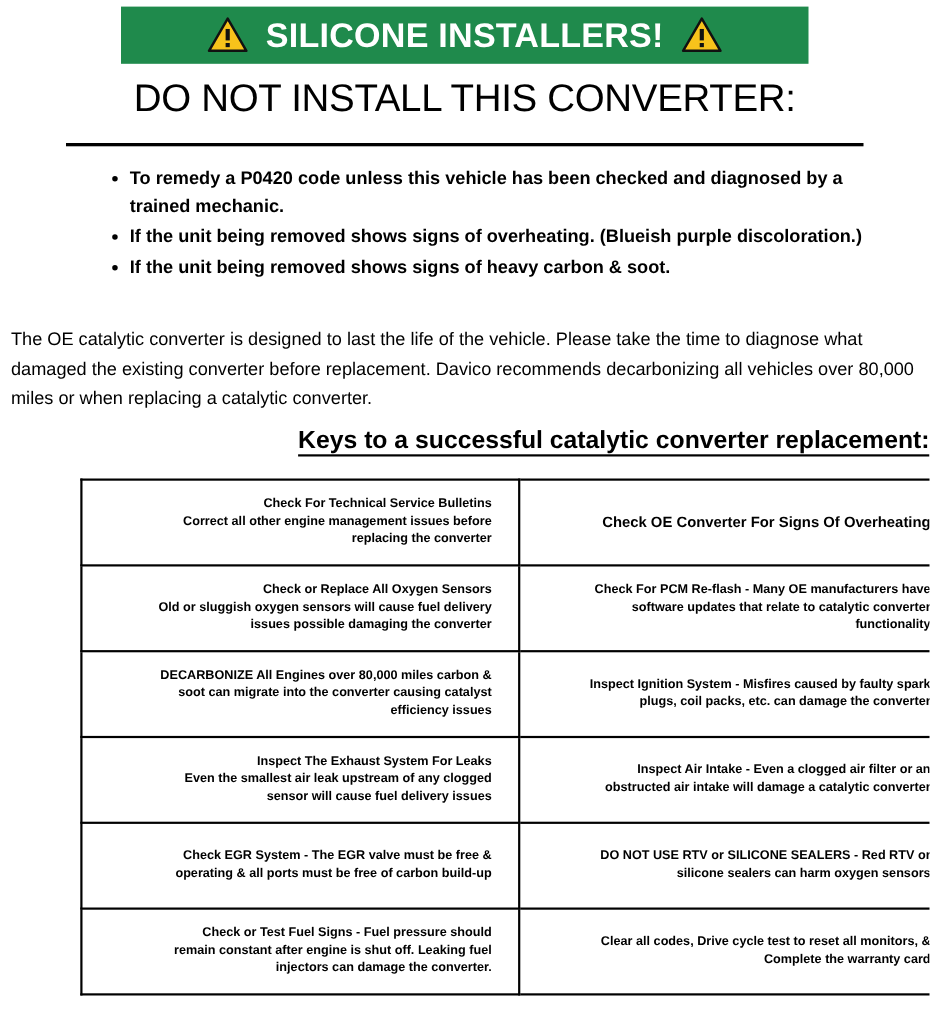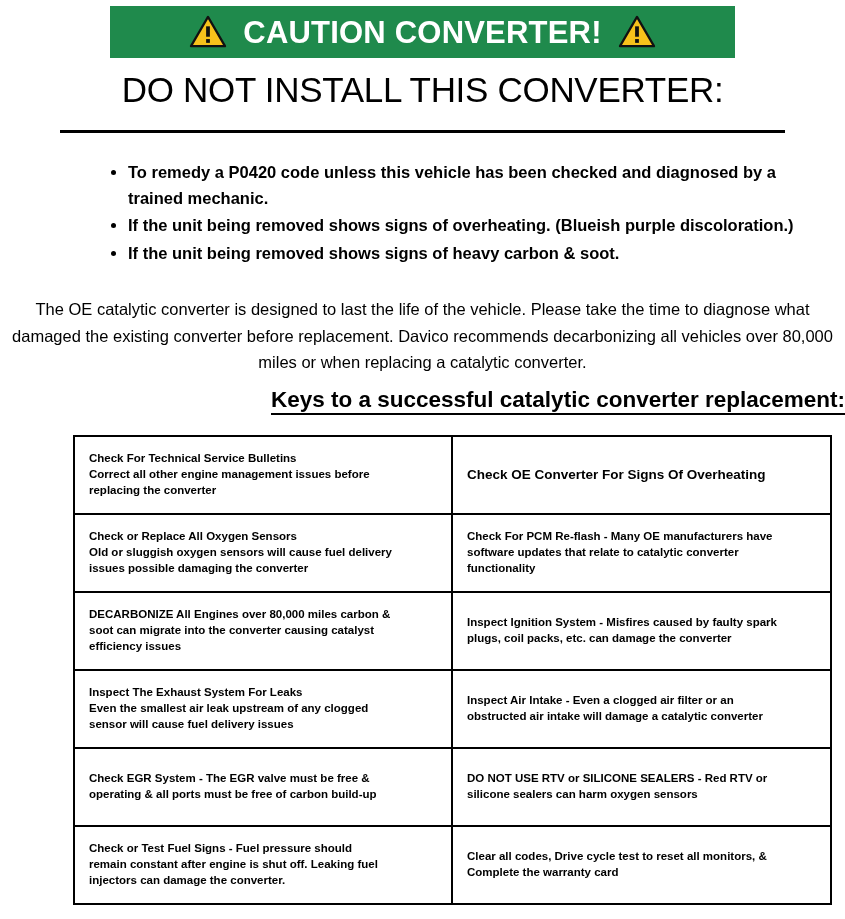--- a/index.html
+++ b/index.html
@@ -69,37 +69,37 @@
     height: 3px;
     background: #000000;
   }
 
   
   .bullets {
     position: absolute;
     left: 92px;
     top: 150px;
     width: 680px;
-    margin: 10px;
+    margin: 0;
     padding-left: 26px;
     font-size: 16.5px;
     font-weight: bold;
     line-height: 1.55;
   }
   .bullets li {
     margin-bottom: 2px;
   }
 
   
   .para {
     position: absolute;
     left: 10px;
     top: 296px;
     width: 825px;
-    text-align: center;
+    text-align: left;
     font-size: 16.5px;
     line-height: 1.62;
     color: #000;
   }
 
   
   .keys-head {
     position: absolute;
     left: 0;
     top: 387px;
@@ -117,26 +117,26 @@
   .tbl {
     position: absolute;
     left: 73px;
     top: 435px;
     width: 697px;
     border-collapse: collapse;
     table-layout: fixed;
   }
   .tbl td {
     border: 2px solid #000000;
-    text-align: left;
+    text-align: right;
     vertical-align: middle;
     font-size: 11.5px;
     font-weight: bold;
     line-height: 1.38;
-    padding: 9px 14px;
+    padding: 9px 24px;
     height: 58px;
   }
   .tbl td.c0 { width: 348px; }
   .tbl td.c1 { width: 349px; margin-left: 28px; }
   .tbl td .big {
     font-size: 13.5px;
   }
   .cell-line { display: block; }
 </style>
 </head>
@@ -145,21 +145,21 @@
 <div class="page">
 
   <div class="banner">
     <span class="warn-icon">
       <svg viewBox="0 0 40 36" width="38" height="34" aria-hidden="true">
         <path d="M20 2 L38 33 L2 33 Z" fill="#f7c21b" stroke="#111111" stroke-width="2.4" stroke-linejoin="round"></path>
         <rect x="18" y="12" width="4" height="11" fill="#111111"></rect>
         <rect x="18" y="25.5" width="4" height="4" fill="#111111"></rect>
       </svg>
     </span>
-    <span class="banner-text">CAUTION CONVERTER!</span>
+    <span class="banner-text">SILICONE INSTALLERS!</span>
     <span class="warn-icon">
       <svg viewBox="0 0 40 36" width="38" height="34" aria-hidden="true">
         <path d="M20 2 L38 33 L2 33 Z" fill="#f7c21b" stroke="#111111" stroke-width="2.4" stroke-linejoin="round"></path>
         <rect x="18" y="12" width="4" height="11" fill="#111111"></rect>
         <rect x="18" y="25.5" width="4" height="4" fill="#111111"></rect>
       </svg>
     </span>
   </div>
 
   <div class="headline">DO NOT INSTALL THIS CONVERTER:</div>

